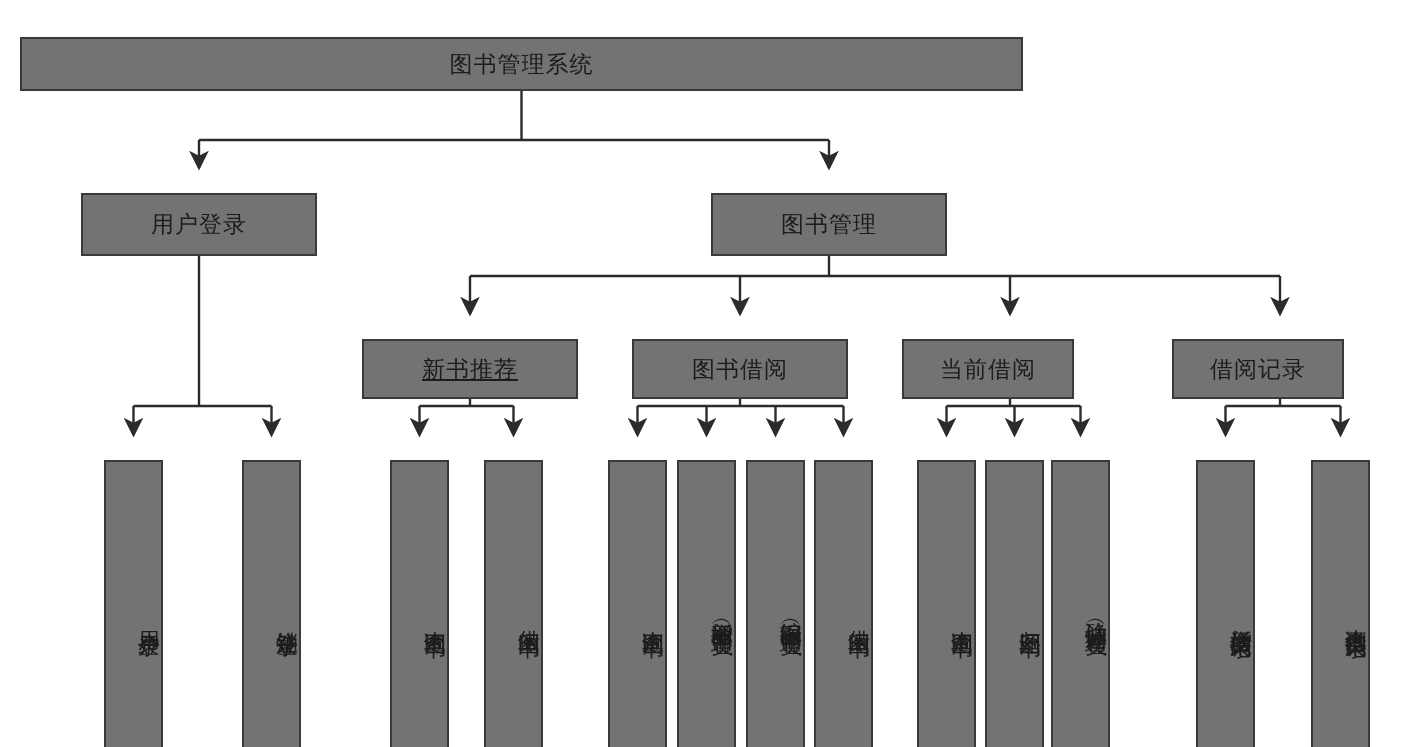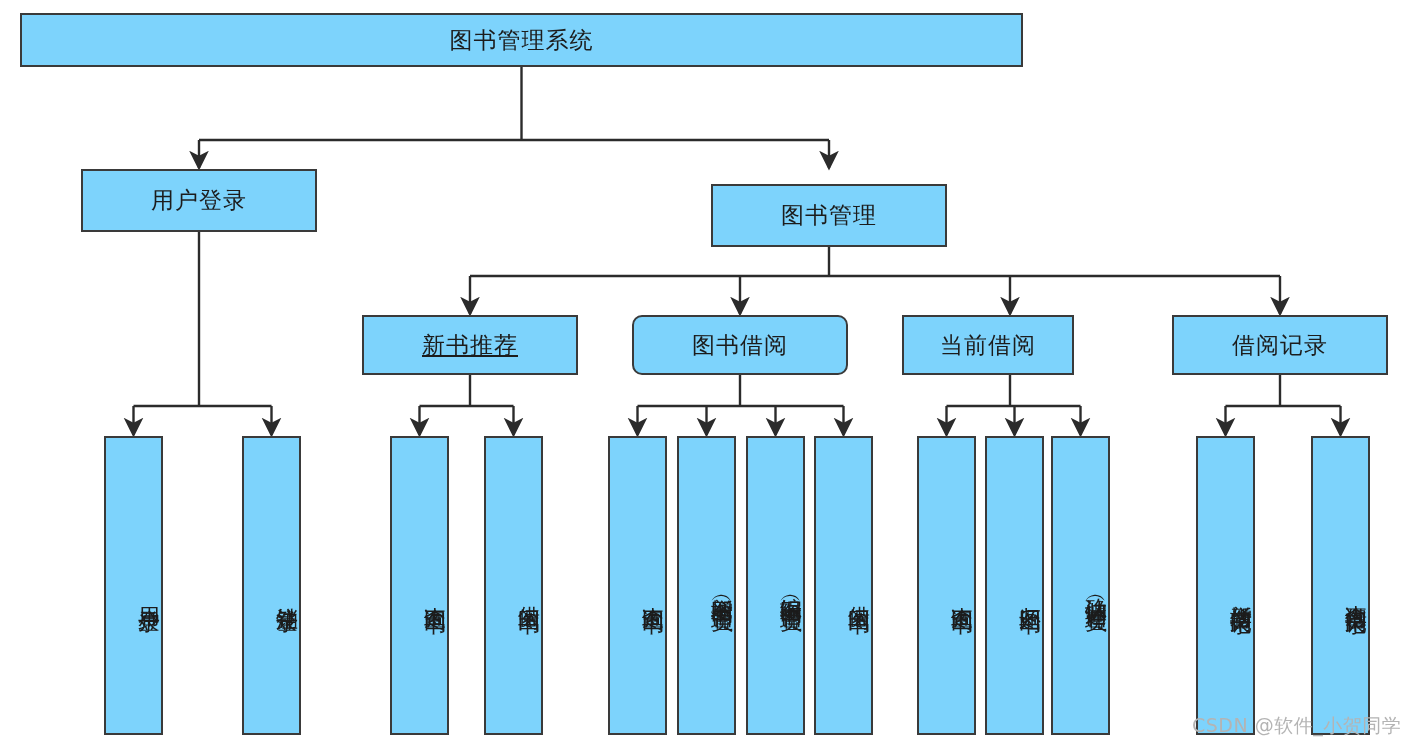--- a/index.html
+++ b/index.html
@@ -21,26 +21,27 @@
     position: absolute;
     left: 0;
     top: 0;
     width: 1405px;
     height: 747px;
     pointer-events: none;
   }
   .node {
     position: absolute;
     box-sizing: border-box;
-    background: #7dd3fc;
+    background: #737373;
     border: 2px solid #3a3a3a;
     display: flex;
     align-items: center;
     justify-content: center;
     color: #1c1c1c;
+    margin-top: 24px;
   }
   .node.horiz {
     font-size: 23px;
     letter-spacing: 1px;
   }
   .node.vert {
     writing-mode: vertical-rl;
     text-orientation: upright;
     align-items: flex-start;
     justify-content: center;
@@ -117,33 +118,33 @@
       </g>
   </svg>
 
   <div id="nodes-layer">
       <div class="node horiz" style="left: 20px; top: 13px; width: 1003px; height: 54px;">
         <span class="node-label">图书管理系统</span>
       </div>
       <div class="node horiz" style="left: 81px; top: 169px; width: 236px; height: 63px;">
         <span class="node-label">用户登录</span>
       </div>
-      <div class="node horiz" style="left: 711px; top: 184px; width: 236px; height: 63px;">
+      <div class="node horiz" style="left: 711px; top: 169px; width: 236px; height: 63px;">
         <span class="node-label">图书管理</span>
       </div>
       <div class="node horiz" style="left: 362px; top: 315px; width: 216px; height: 60px; text-decoration: underline;">
         <span class="node-label">新书推荐</span>
       </div>
-      <div class="node horiz" style="left: 632px; top: 315px; width: 216px; height: 60px; border-radius: 10px;">
+      <div class="node horiz" style="left: 632px; top: 315px; width: 216px; height: 60px;">
         <span class="node-label">图书借阅</span>
       </div>
       <div class="node horiz" style="left: 902px; top: 315px; width: 172px; height: 60px;">
         <span class="node-label">当前借阅</span>
       </div>
-      <div class="node horiz" style="left: 1172px; top: 315px; width: 216px; height: 60px;">
+      <div class="node horiz" style="left: 1172px; top: 315px; width: 172px; height: 60px;">
         <span class="node-label">借阅记录</span>
       </div>
       <div class="node vert" style="left: 104px; top: 436px; width: 59px; height: 299px;">
         <span class="node-label">用户登录</span>
       </div>
       <div class="node vert" style="left: 242px; top: 436px; width: 59px; height: 299px;">
         <span class="node-label">注销登录</span>
       </div>
       <div class="node vert" style="left: 390px; top: 436px; width: 59px; height: 299px;">
         <span class="node-label">查询图书</span>
@@ -173,14 +174,13 @@
         <span class="node-label">确认归还（管理员）</span>
       </div>
       <div class="node vert" style="left: 1196px; top: 436px; width: 59px; height: 299px;">
         <span class="node-label">新增借阅记录</span>
       </div>
       <div class="node vert" style="left: 1311px; top: 436px; width: 59px; height: 299px;">
         <span class="node-label">查询借阅记录</span>
       </div>
     </div>
 
-  <div id="watermark">CSDN @软件_小贺同学</div>
 </div>
 
 </body></html>

